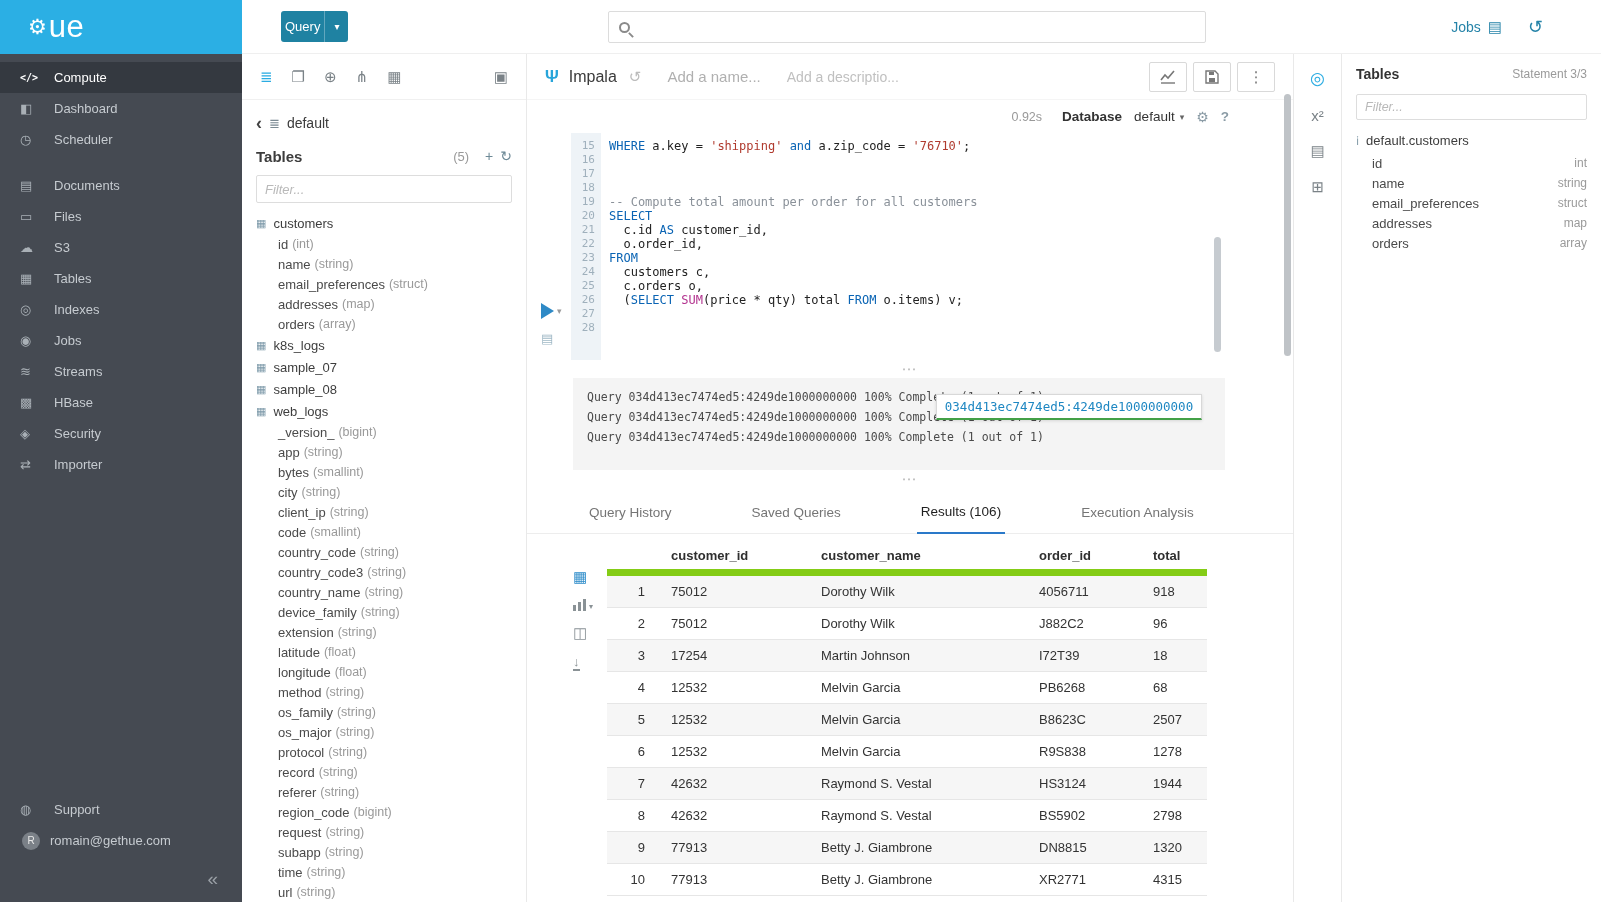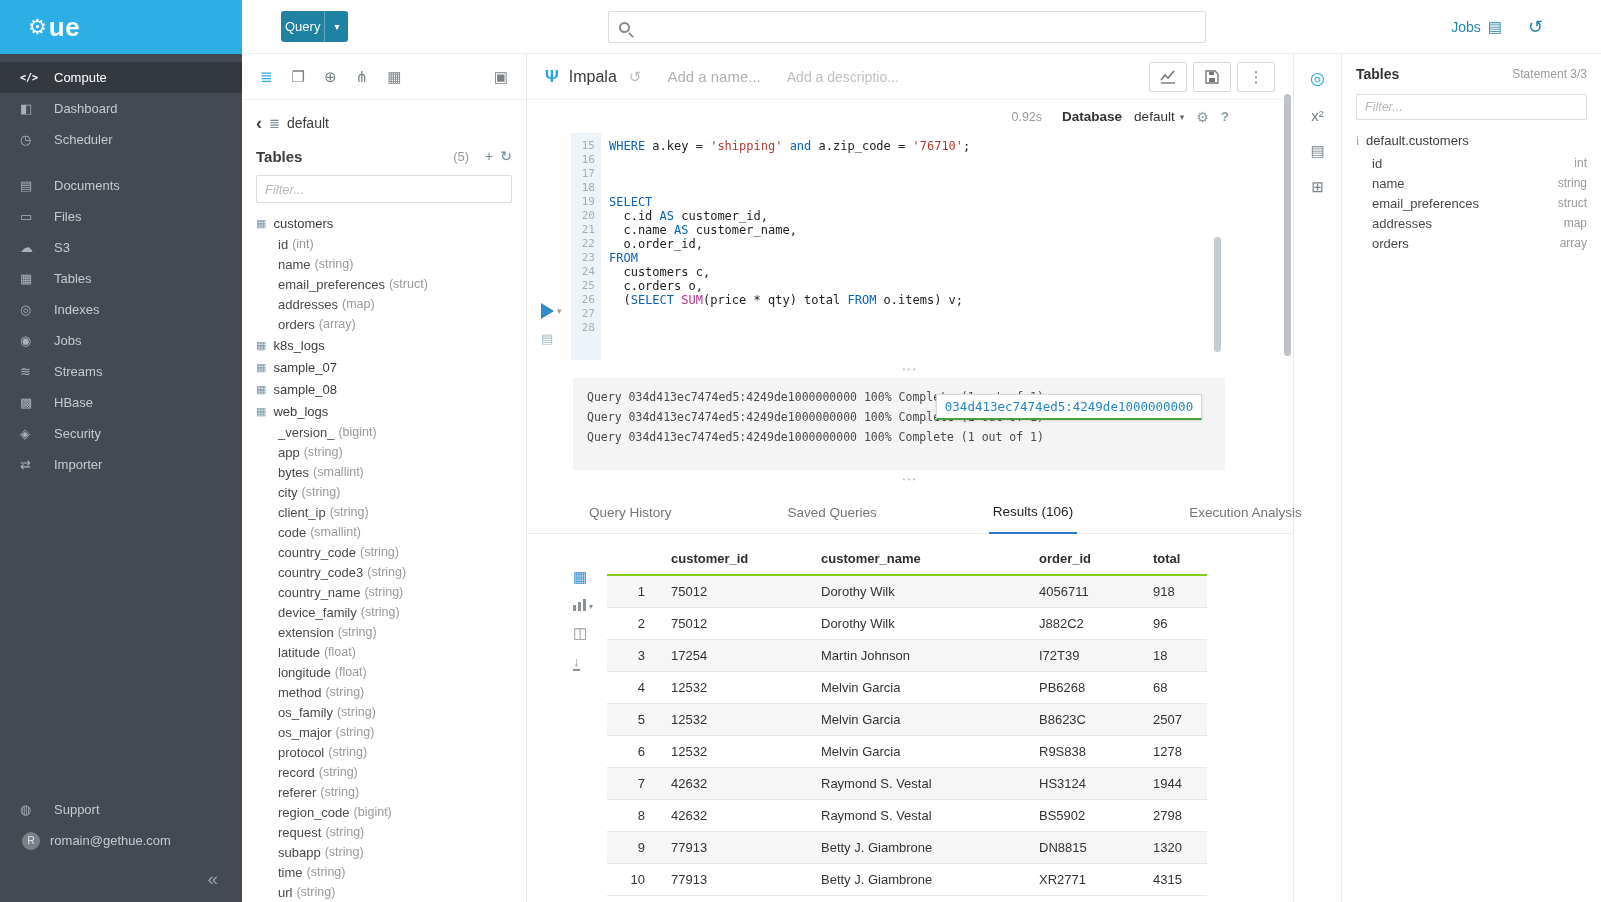--- a/index.html
+++ b/index.html
@@ -2,21 +2,21 @@
 <html style="--brand: #2bafe4; --sidebar-bg: #454a52; --sidebar-active-bg: #343940; --primary-button: #1f82a2; --link: #2583a8; --accent-blue: #2bace2; --tab-active-underline: #2a79c9; --keyword: #0a64b4; --string: #b03a2e; --comment: #8a9199; --function: #b3338f; --tooltip-green: #43a047; --tooltip-link: #1e87c2;"><head>
 <meta charset="utf-8">
 <style>
 *{margin:0;padding:0;box-sizing:border-box}
 html,body{width:1601px;height:902px;overflow:hidden;background:#fff;font-family:"Liberation Sans",sans-serif}
 .app{display:flex;width:1601px;height:902px}
 
 .sidebar{width:242px;background:var(--sidebar-bg,#454a52);display:flex;flex-direction:column;flex-shrink:0;color:#c6cbd0}
 .logo{height:54px;background:var(--brand,#2bafe4);display:flex;align-items:center;padding-left:28px;color:#fff;cursor:pointer}
 .logo-gear{font-size:21px;margin-right:2px}
-.logo-text{font-size:26px;font-weight:bold;letter-spacing:.5px}
+.logo-text{font-size:31px;font-weight:normal;letter-spacing:.5px}
 #sidebar-nav{padding-top:8px}
 .nav-item{height:31px;display:flex;align-items:center;padding-left:20px;font-size:13px;cursor:pointer}
 .nav-item.gap{margin-top:15px}
 .nav-item.active{background:var(--sidebar-active-bg,#343940);color:#fff}
 .nav-ic{width:26px;text-align:left;font-size:13px;color:#a9b0b6;margin-right:8px}
 .nav-item.active .nav-ic{color:#fff}
 .nav-ic.codeic{font-size:10px;font-weight:bold;font-family:"DejaVu Sans Mono",monospace}
 .sidebar-spacer{flex:1}
 .nav-ic.avatar{width:18px;height:18px;border-radius:50%;background:#7a8087;color:#e9e9e9;font-size:10px;display:flex;align-items:center;justify-content:center;margin-right:10px;margin-left:2px}
 .collapse-row{height:46px;display:flex;align-items:center;justify-content:flex-end;padding-right:24px}
@@ -92,31 +92,31 @@
 .kw{color:var(--keyword,#0a64b4)}
 .str{color:var(--string,#b03a2e)}
 .cmt{color:var(--comment,#8a9199)}
 .fn{color:var(--function,#b3338f)}
 .pl{color:#222}
 .ed-scroll{position:absolute;right:72px;top:104px;width:7px;height:115px;background:#c6cbd0;border-radius:4px;cursor:pointer}
 .handle{height:18px;display:flex;align-items:center;justify-content:center;color:#b5b5b5;font-size:15px;letter-spacing:2px;cursor:row-resize;flex-shrink:0}
 .logs{margin-left:46px;width:652px;height:92px;background:#f4f4f4;padding:9px 14px;overflow:hidden;flex-shrink:0}
 .log-line{font-family:"DejaVu Sans Mono",monospace;font-size:11.5px;color:#4a4a4a;line-height:20px;white-space:nowrap}
 .log-overlay{position:absolute;left:409px;top:340px;width:266px;height:26px;background:#fff;border:1px solid #d8d8d8;border-bottom:2px solid var(--tooltip-green,#43a047);box-shadow:0 1px 3px rgba(0,0,0,.12);display:flex;align-items:center;justify-content:center;font-family:"DejaVu Sans Mono",monospace;font-size:12.5px;color:var(--tooltip-link,#1e87c2);cursor:pointer}
-.tabs{height:46px;display:flex;align-items:flex-end;padding-left:58px;gap:108px;border-bottom:1px solid #ededed;flex-shrink:0}
+.tabs{height:46px;display:flex;align-items:flex-end;padding-left:58px;gap:72px;border-bottom:1px solid #ededed;flex-shrink:0}
 .tab{padding:0 4px 13px;font-size:13.5px;color:#757575;cursor:pointer;white-space:nowrap}
 .tab.active{color:#1f1f1f;border-bottom:2px solid var(--tab-active-underline,#2a79c9);margin-bottom:-1px}
 .results{flex:1;display:flex;min-height:0}
 .rail{margin-left:46px;width:34px;padding-top:34px;display:flex;flex-direction:column;gap:13px}
 .rail-ic{font-size:15px;color:#8a9296;cursor:pointer;display:flex;align-items:flex-end;gap:2px}
 .rail-ic.active{color:#2b8bc9}
 .rail-caret{font-size:8px;color:#8a9296}
 .dl-ic{border-bottom:2px solid #8a9296;padding-bottom:1px;line-height:1;font-size:13px}
 .rtable{flex:1;margin-right:86px;min-width:0}
-.rhead{display:grid;grid-template-columns:54px 150px 218px 114px 64px;height:34px;align-items:center;margin-top:8px;border-bottom:2px solid #84cc16}
+.rhead{display:grid;grid-template-columns:54px 150px 218px 114px 64px;height:34px;align-items:center;margin-top:8px;border-bottom:7px solid #84cc16}
 .rhcell{font-size:13px;font-weight:bold;color:#2f2f2f;padding-left:10px}
 .rrow{display:grid;grid-template-columns:54px 150px 218px 114px 64px;height:32px;align-items:center;border-bottom:1px solid #e6e6e6;cursor:pointer}
 #rbody .rrow:nth-child(odd){background:#f6f6f6}
 .rnum{text-align:right;padding-right:16px;font-size:13px;color:#333}
 .rcell{font-size:13px;color:#333;padding-left:10px;white-space:nowrap;overflow:hidden}
 .main-scroll{position:absolute;right:2px;top:40px;width:7px;height:262px;background:#bfc3c7;border-radius:4px;cursor:pointer}
 
 .right-strip{width:48px;border-left:1px solid #e9e9e9;display:flex;flex-direction:column;align-items:center;padding-top:14px;gap:18px;flex-shrink:0}
 .rs-ic{font-size:15px;color:#7a8287;cursor:pointer}
 .rs-ic.active{color:var(--accent-blue,#2bace2);font-size:17px}
@@ -459,23 +459,23 @@
               <div class="gl">25</div>
               <div class="gl">26</div>
               <div class="gl">27</div>
               <div class="gl">28</div>
             </div>
           <div class="code" id="code">
               <div class="cl"><span class="kw">WHERE</span><span class="pl"> a.key = </span><span class="str">'shipping'</span><span class="pl"> </span><span class="kw">and</span><span class="pl"> a.zip_code = </span><span class="str">'76710'</span><span class="pl">;</span></div>
               <div class="cl"></div>
               <div class="cl"></div>
               <div class="cl"></div>
+              <div class="cl"><span class="cmt">-- Compute total amount per order for all customers</span></div>
               <div class="cl"><span class="kw">SELECT</span></div>
               <div class="cl"><span class="pl">  c.id </span><span class="kw">AS</span><span class="pl"> customer_id,</span></div>
-              <div class="cl"><span class="pl">  c.name </span><span class="kw">AS</span><span class="pl"> customer_name,</span></div>
               <div class="cl"><span class="pl">  o.order_id,</span></div>
               <div class="cl"><span class="kw">FROM</span></div>
               <div class="cl"><span class="pl">  customers c,</span></div>
               <div class="cl"><span class="pl">  c.orders o,</span></div>
               <div class="cl"><span class="pl">  (</span><span class="kw">SELECT</span><span class="pl"> </span><span class="fn">SUM</span><span class="pl">(price * qty) total </span><span class="kw">FROM</span><span class="pl"> o.items) v;</span></div>
             </div>
           <div class="ed-scroll"></div>
         </div>
 
         <div class="handle">⋯</div>

